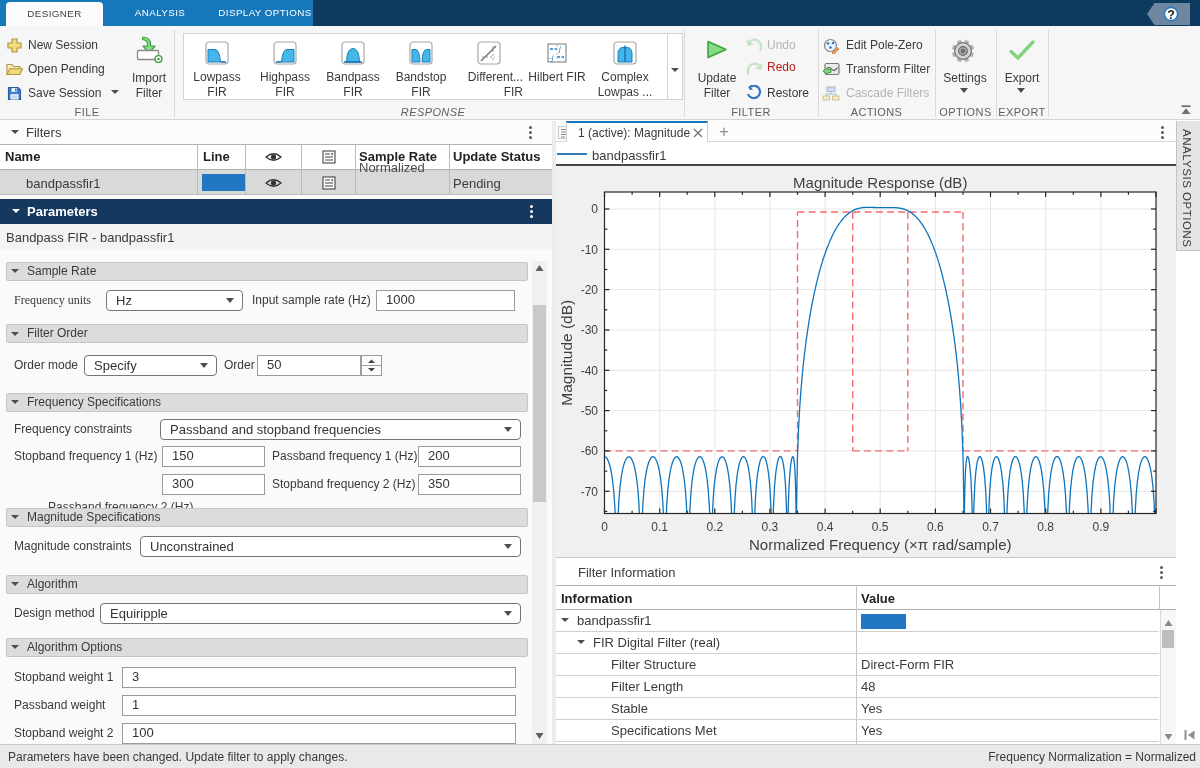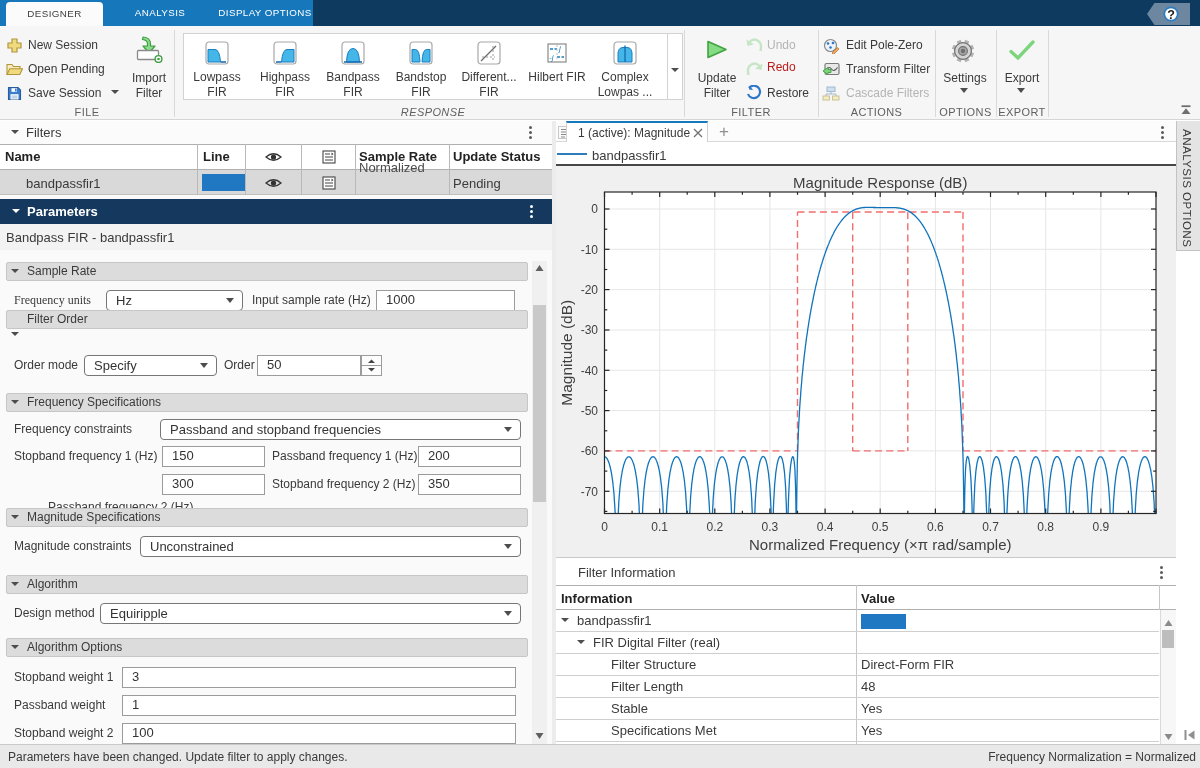--- a/index.html
+++ b/index.html
@@ -70,21 +70,21 @@
 <div class="seclbl" style="left:0px;top:106px;width:174px;">FILE</div>
 
 <div class="ab" style="left:183px;top:33px;width:500px;height:67px;background:#fff;border:1px solid #d2d2d2;"></div>
 <div class="vline" style="left:667px;top:33px;height:67px;background:#d2d2d2;"></div>
 <div class="tri-d" style="left:671px;top:68px;border-left-width:4px;border-right-width:4px;border-top-width:4.5px;"></div>
 <div class="seclbl" style="left:183px;top:106px;width:500px;font-style:italic;">RESPONSE</div>
 <div class="gal" style="left:183px;top:70px;">Lowpass<br>FIR</div>
 <div class="gal" style="left:251px;top:70px;">Highpass<br>FIR</div>
 <div class="gal" style="left:319px;top:70px;">Bandpass<br>FIR</div>
 <div class="gal" style="left:387px;top:70px;">Bandstop<br>FIR</div>
-<div class="gal" style="left:455px;top:70px;">Different...<br>FIR</div>
+<div class="gal" style="left:455px;top:70px;text-align:right;">Different...<br>FIR</div>
 <div class="gal" style="left:523px;top:70px;">Hilbert FIR</div>
 <div class="gal" style="left:591px;top:70px;">Complex<br>Lowpas&nbsp;...</div>
 
 <svg class="ab" style="left:205px;top:41px;" width="24" height="24" viewBox="0 0 24 24">
     <rect x="1" y="1" width="22" height="22" rx="3" fill="#fff" stroke="#a8a8a8" stroke-width="1.2"></rect>
     <path d="M3,21 V8.5 H10 Q14.5,8.5 15.5,21 Z" fill="#45b6e8" stroke="#1a7fc2" stroke-width="1"></path>
     <path d="M15.5,21 H21" stroke="#1a6fb2" stroke-width="1.6"></path>
   </svg>
 <svg class="ab" style="left:273px;top:41px;" width="24" height="24" viewBox="0 0 24 24">
     <rect x="1" y="1" width="22" height="22" rx="3" fill="#fff" stroke="#a8a8a8" stroke-width="1.2"></rect>
@@ -251,21 +251,21 @@
 <div class="lbl f13" style="left:6px;top:230px;">Bandpass FIR - bandpassfir1</div>
 
 <div class="secbar" style="top:262px;"><b>Sample Rate</b></div>
 <div class="sectri" style="left:11px;top:269px;"></div>
 <div class="lbl" style="left:14px;top:293px;font-family:Liberation Serif, serif;">Frequency units</div>
 <div class="cmb" style="left:106px;top:290px;width:137px;height:21px;">Hz</div>
 <div class="tri-d" style="left:226px;top:298px;border-left-width:4px;border-right-width:4px;"></div>
 <div class="lbl" style="left:252px;top:293px;">Input sample rate (Hz)</div>
 <div class="inp" style="left:376px;top:290px;width:139px;height:21px;">1000</div>
 
-<div class="secbar" style="top:310px;"><b>Filter Order</b></div>
+<div class="secbar" style="top:324px;"><b>Filter Order</b></div>
 <div class="sectri" style="left:11px;top:332px;"></div>
 <div class="lbl" style="left:14px;top:358px;">Order mode</div>
 <div class="cmb" style="left:84px;top:355px;width:133px;height:21px;">Specify</div>
 <div class="tri-d" style="left:200px;top:363px;border-left-width:4px;border-right-width:4px;"></div>
 <div class="lbl" style="left:224px;top:358px;">Order</div>
 <div class="inp" style="left:257px;top:355px;width:104px;height:21px;">50</div>
 <div class="ab" style="left:361px;top:355px;width:21px;height:21px;background:#fdfdfd;border:1px solid #9b9b9b;"></div>
 <div class="ab" style="left:361px;top:365px;width:21px;height:1px;background:#9b9b9b;"></div>
 <svg class="ab" style="left:367px;top:359px;" width="9" height="13" viewBox="0 0 9 13">
     <path d="M4.5,0.5 L8,4 H1 Z" fill="#444"></path>

